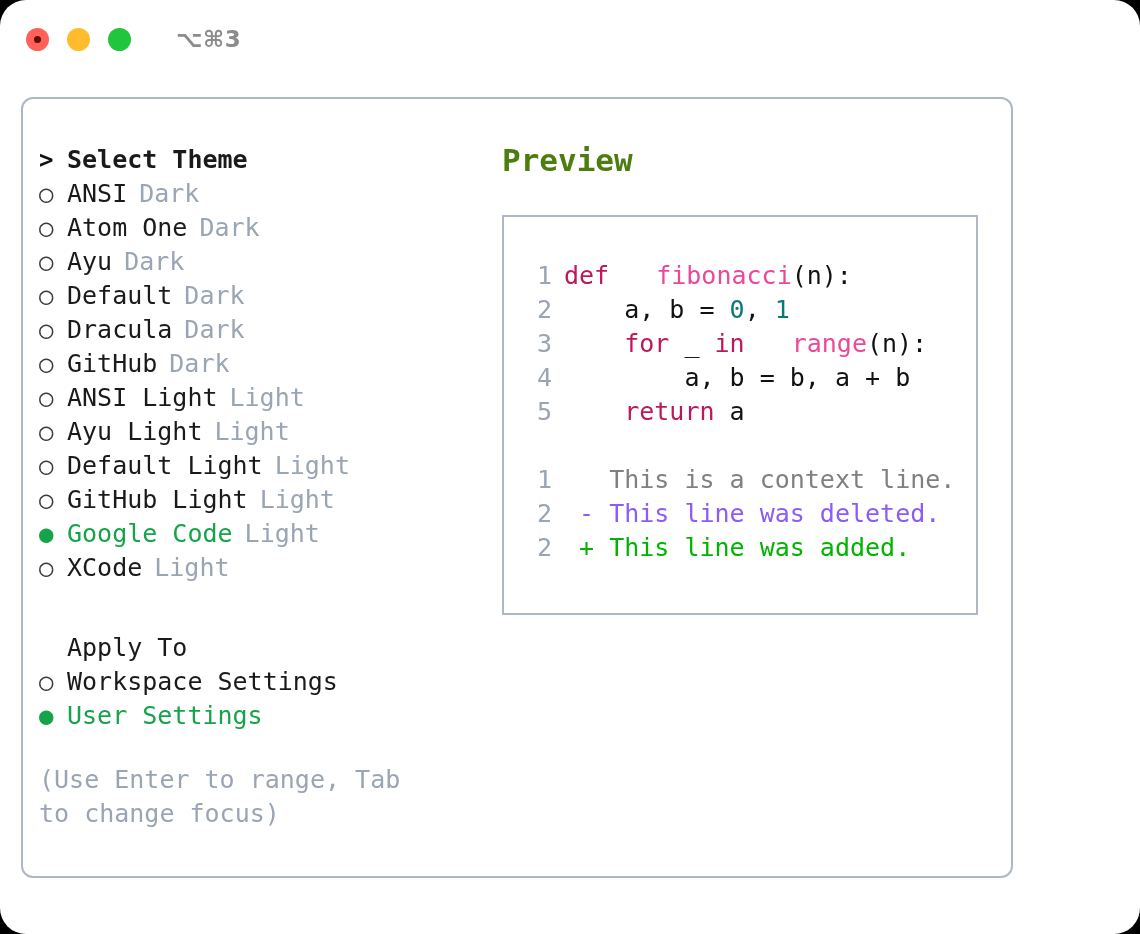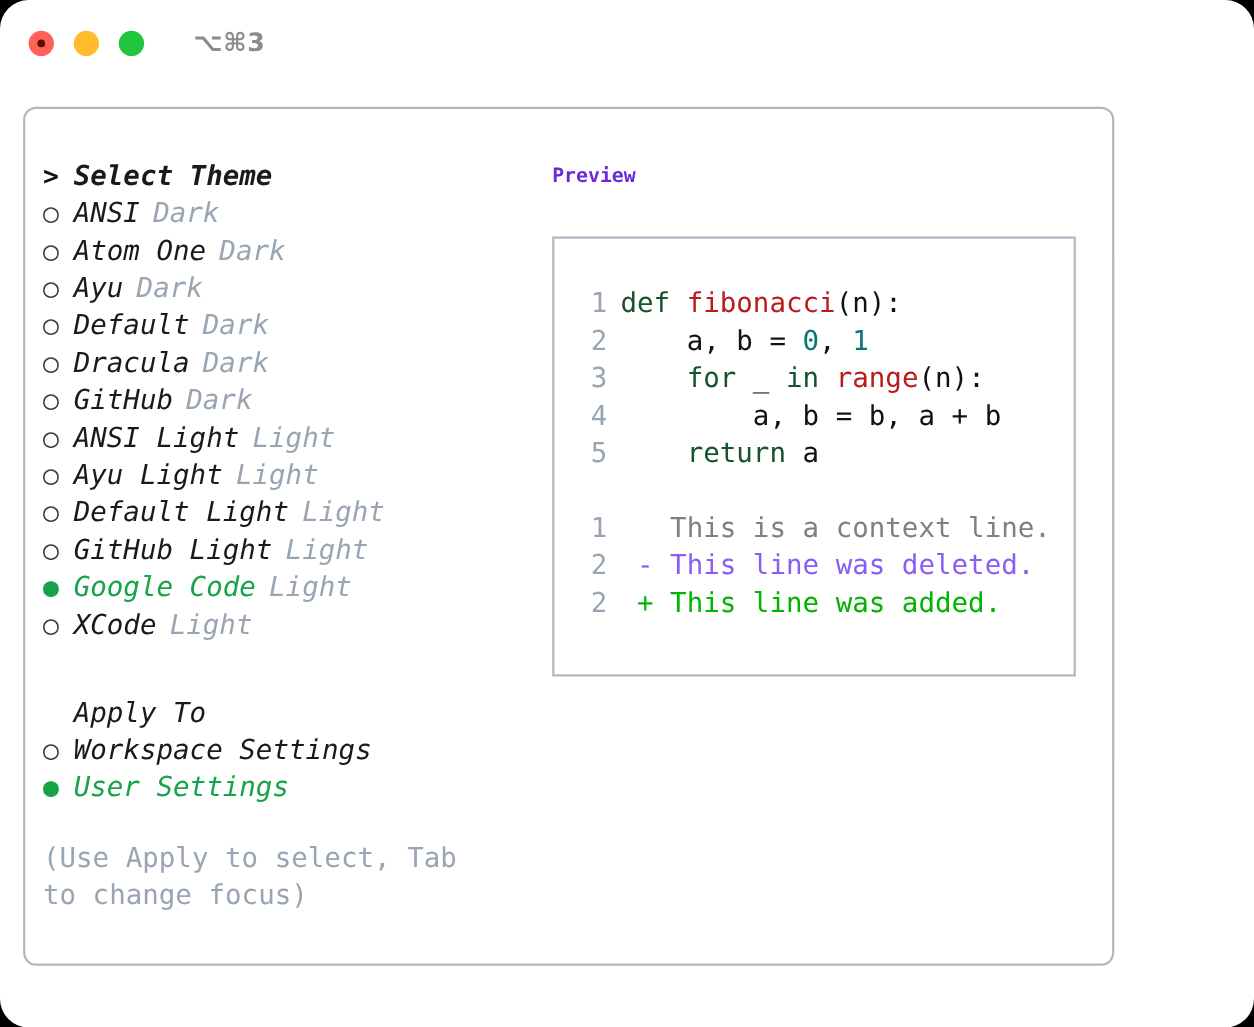--- a/index.html
+++ b/index.html
@@ -93,21 +93,20 @@
     position: absolute;
     left: 16px;
     top: 44px;
     width: 440px;
   }
   .row {
     height: 34px;
     line-height: 34px;
     white-space: nowrap;
     font-size: 25px;
-    font-style: italic;
   }
   .marker {
     display: inline-block;
     width: 28px;
     text-align: left;
     font-size: 24px;
   }
   .marker.arrow { font-weight: bold; color: #101010; }
   .marker.dot-on  { color: #16a34a; }
   .marker.dot-off { color: #3a3a3a; }
@@ -131,23 +130,23 @@
   }
 
   
   #right-col {
     position: absolute;
     left: 479px;
     top: 44px;
     width: 490px;
   }
   #preview-title {
-    font-size: 18px;
+    font-size: 31px;
     font-weight: bold;
-    color: #6d28d9;
+    color: #4d7c0f;
     line-height: 34px;
   }
   #preview-panel {
     margin-top: 38px;
     width: 476px;
     height: 400px;
     border: 2px solid #aeb7c4;
     box-sizing: border-box;
     background: #ffffff;
     padding: 42px 0 0 0;
@@ -161,22 +160,22 @@
   .gutter {
     display: inline-block;
     width: 28px;
     text-align: right;
     color: #9aa5b4;
     margin-right: 12px;
   }
   .blank-line { height: 34px; }
 
   
-  .kw    { color: #14532d; text-align: center; }
-  .fn    { color: #b91c1c; }
+  .kw    { color: #be185d; text-align: center; }
+  .fn    { color: #ec4899; margin-left: 32px; }
   .num   { color: #0a7878; }
   .plain { color: #111111; }
 
   .diff-ctx { color: #808080; }
   .diff-del { color: #8b5cf6; }
   .diff-add { color: #00b400; }
 </style>
 </head>
 <body>
 
@@ -219,21 +218,21 @@
 
         <div class="row">
           <span class="marker blank">○</span><span class="label">Apply To</span>
         </div>
 
         <div id="apply-list">
             <div class="row"><span class="marker dot-off">○</span><span class="label">Workspace Settings</span></div>
             <div class="row"><span class="marker dot-on">●</span><span class="label sel">User Settings</span></div>
           </div>
 
-        <div id="hint">(Use Apply to select, Tab to change focus)</div>
+        <div id="hint">(Use Enter to range, Tab to change focus)</div>
       </div>
 
       <div id="right-col">
         <div id="preview-title">Preview</div>
         <div id="preview-panel">
           <div id="code-block">
               <div class="code-line"><span class="gutter">1</span><span class="kw">def </span><span class="fn">fibonacci</span><span class="plain">(n):</span></div>
               <div class="code-line"><span class="gutter">2</span><span class="plain">    a, b = </span><span class="num">0</span><span class="plain">, </span><span class="num">1</span></div>
               <div class="code-line"><span class="gutter">3</span><span class="plain">    </span><span class="kw">for</span><span class="plain"> _ </span><span class="kw">in</span><span class="plain"> </span><span class="fn">range</span><span class="plain">(n):</span></div>
               <div class="code-line"><span class="gutter">4</span><span class="plain">        a, b = b, a + b</span></div>

